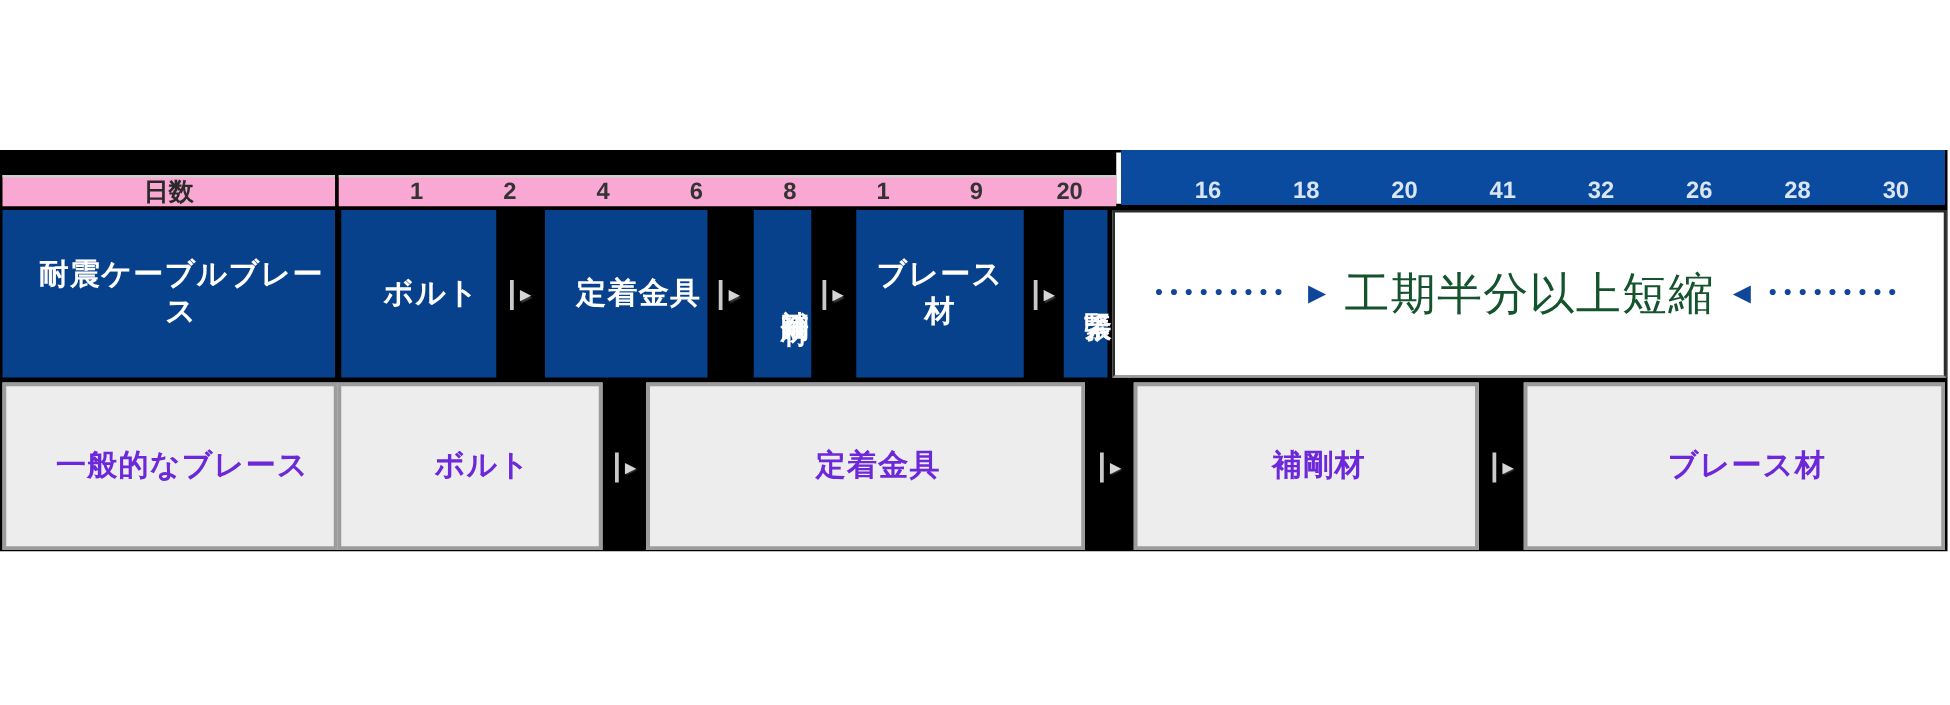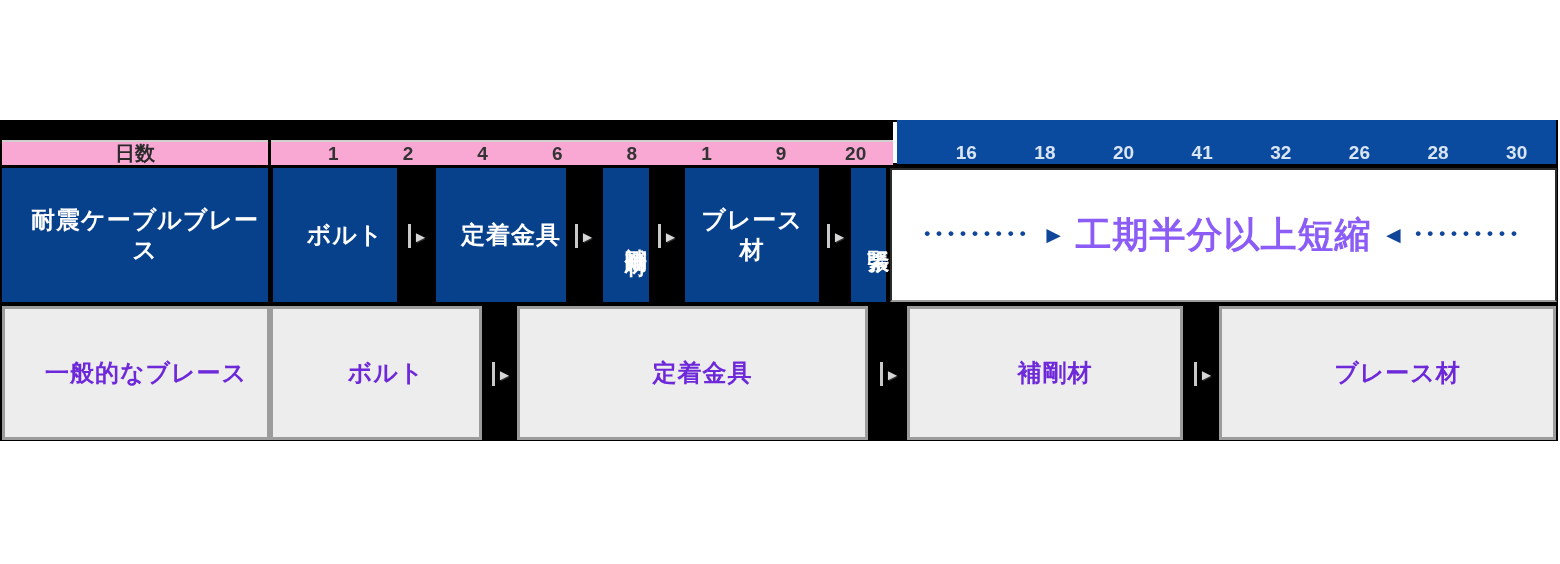--- a/index.html
+++ b/index.html
@@ -39,21 +39,21 @@
   .step.row1 { top: 224px; height: 24px; }
   .step.row2 { top: 362px; height: 24px; }
 
   
   .result-box { position: absolute; left: 890px; top: 168px; width: 667px; height: 134px;
                 background: #ffffff; border: 2px solid #2b2b2b; border-bottom-color: #9c9c9c;
                 display: flex; align-items: center; justify-content: center; gap: 10px; }
   .dots { color: #10469a; font-size: 17px; font-weight: 700; letter-spacing: 6px; line-height: 1;
           transform: translateY(-2px); }
   .tri { color: #10469a; font-size: 24px; line-height: 1; }
-  .result-text { color: #8b5cf6; font-size: 36px; font-weight: 700; letter-spacing: 1px; white-space: nowrap; }
+  .result-text { color: #14532d; font-size: 36px; font-weight: 400; letter-spacing: 1px; white-space: nowrap; }
 </style>
 </head>
 <body>
 
 <div class="stage">
 
   <div class="backdrop"></div>
 
   <div class="hdr-light hdr-days">日数</div>
 

